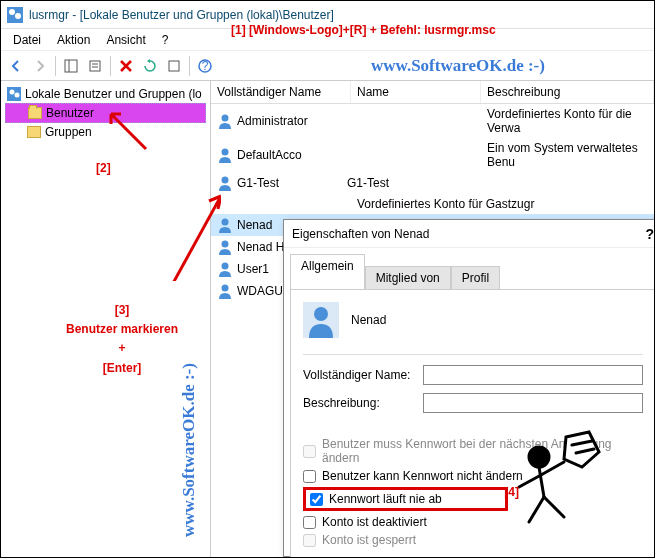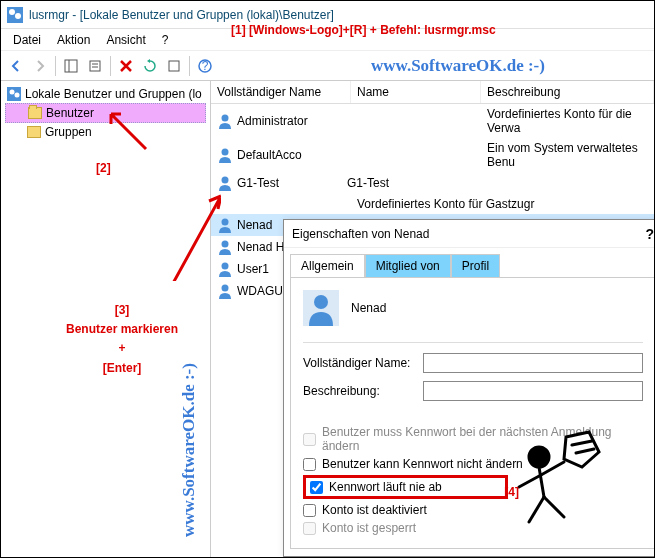--- a/index.html
+++ b/index.html
@@ -18,21 +18,21 @@
     
     .annotation-top { position: absolute; top: 22px; left: 230px; color: #d00; font-weight: bold; z-index: 50; }
     .watermark-top { position: absolute; top: 55px; left: 370px; color: #3b7bd8; font-family: "Comic Sans MS", cursive; font-weight: bold; font-size: 17px; z-index: 50; }
     .watermark-side { position: absolute; left: 198px; bottom: 20px; transform: rotate(-90deg); transform-origin: left bottom; color: #3b7bd8; font-family: "Comic Sans MS", cursive; font-weight: bold; font-size: 17px; z-index: 50; white-space: nowrap; }
     
     .main-area { display: flex; height: calc(100% - 80px); }
     
     .tree-pane { width: 210px; border-right: 1px solid #ccc; padding: 4px; background: #fff; position: relative; }
     .tree-root { display: flex; align-items: flex-start; gap: 4px; padding: 2px; }
     .tree-item { display: flex; align-items: center; gap: 4px; padding: 2px 2px 2px 22px; }
-    .tree-item.selected { background: #f0abfc; border: 1px dotted #99c; }
+    .tree-item.selected { background: #d946ef; border: 1px dotted #99c; }
     .folder-icon { width: 14px; height: 12px; background: #f7d774; border: 1px solid #c9a73c; position: relative; }
     .folder-icon.open:before { content: ""; position: absolute; top: -3px; left: 0; width: 6px; height: 3px; background: #f7d774; border: 1px solid #c9a73c; border-bottom: none; }
     
     .arrow-ann-2 { position: absolute; top: 28px; left: 105px; z-index: 20; }
     .label-2 { position: absolute; top: 80px; left: 95px; color: #d00; font-weight: bold; }
     
     .arrow-ann-3 { position: absolute; top: 110px; left: 160px; width: 60px; height: 90px; z-index: 20; }
     .ann-3-text { position: absolute; top: 220px; left: 65px; color: #d00; font-weight: bold; text-align: center; line-height: 1.6; z-index: 15; }
     
     .list-pane { flex: 1; background: #fff; }
@@ -46,21 +46,21 @@
     .list-row.selected { background: #cce8ff; }
     .list-row .col { padding: 2px 6px; display: flex; align-items: center; gap: 4px; }
     .user-icon { width: 16px; height: 16px; flex-shrink: 0; }
     
     .props-dialog { position: absolute; top: 218px; left: 282px; width: 380px; height: 338px; background: #fff; border: 1px solid #888; box-shadow: 2px 2px 8px rgba(0,0,0,0.15); z-index: 30; }
     .props-titlebar { height: 28px; display: flex; align-items: center; justify-content: space-between; padding: 0 8px; background: #fff; border-bottom: 1px solid #eee; }
     .props-help { font-weight: bold; font-size: 14px; cursor: default; }
     .props-tabs { display: flex; margin: 6px 6px 0 6px; text-align: center; }
     .props-tab { padding: 4px 10px; border: 1px solid #ccc; background: #fff; cursor: default; border-bottom: none; }
     .props-tab.active { background: #fff; position: relative; z-index: 2; }
-    .props-tab:not(.active) { background: #7dd3fc; }
+    .props-tab:not(.active) { background: #e5e5e5; margin-top: 12px; }
     .props-body { border: 1px solid #ccc; margin: 0 6px 6px 6px; padding: 12px; height: calc(100% - 64px); background: #fff; }
     
     .props-user-row { display: flex; align-items: center; gap: 12px; margin-bottom: 16px; }
     .big-user-icon { width: 36px; height: 36px; }
     
     .form-row { display: flex; align-items: center; margin-bottom: 8px; }
     .form-row label { width: 120px; }
     .form-row input[type=text] { flex: 1; border: 1px solid #888; padding: 2px 4px; height: 20px; }
     
     .chk-row { display: flex; align-items: center; gap: 6px; margin: 4px 0; }

